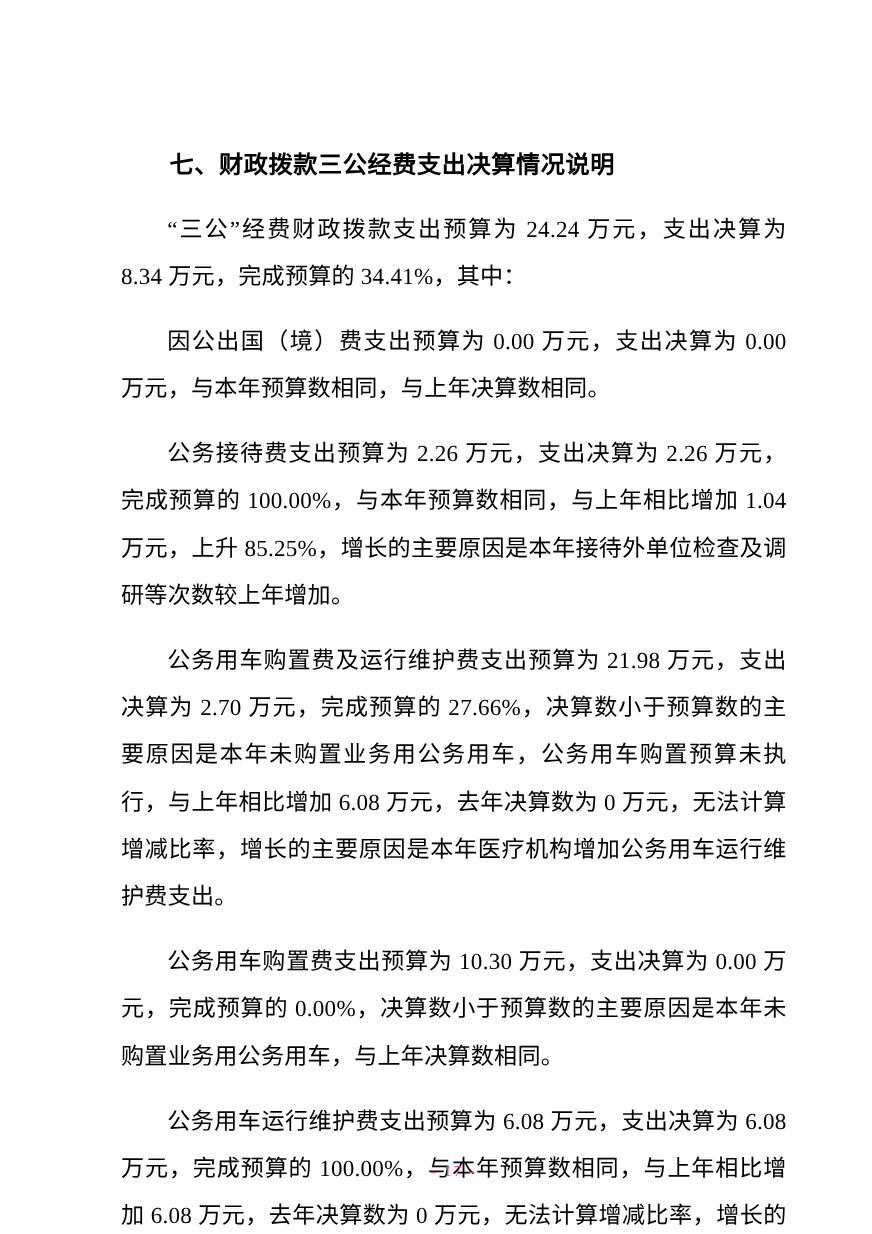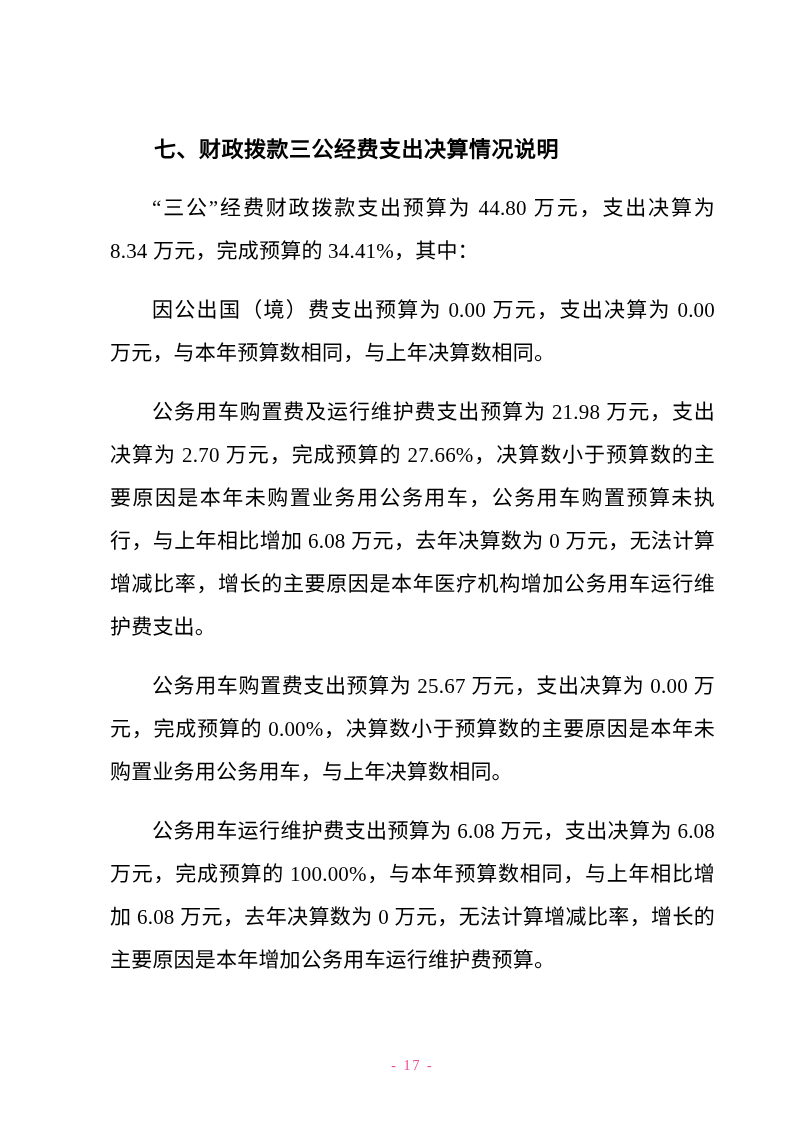--- a/index.html
+++ b/index.html
@@ -57,21 +57,22 @@
     color: #ec4899;
   }
 </style>
 </head>
 <body>
 
 <div class="page">
   <div class="content">
     <h2 class="section-heading">七、财政拨款三公经费支出决算情况说明</h2>
 
-    <p class="para">“三公”经费财政拨款支出预算为 44.80 万元，支出决算为 8.34 万元，完成预算的 34.41%，其中：</p>
+    <p class="para">“三公”经费财政拨款支出预算为 24.24 万元，支出决算为 8.34 万元，完成预算的 34.41%，其中：</p>
     <p class="para">因公出国（境）费支出预算为 0.00 万元，支出决算为 0.00 万元，与本年预算数相同，与上年决算数相同。</p>
+    <p class="para">公务接待费支出预算为 2.26 万元，支出决算为 2.26 万元，完成预算的 100.00%，与本年预算数相同，与上年相比增加 1.04 万元，上升 85.25%，增长的主要原因是本年接待外单位检查及调研等次数较上年增加。</p>
     <p class="para">公务用车购置费及运行维护费支出预算为 21.98 万元，支出决算为 2.70 万元，完成预算的 27.66%，决算数小于预算数的主要原因是本年未购置业务用公务用车，公务用车购置预算未执行，与上年相比增加 6.08 万元，去年决算数为 0 万元，无法计算增减比率，增长的主要原因是本年医疗机构增加公务用车运行维护费支出。</p>
-    <p class="para">公务用车购置费支出预算为 25.67 万元，支出决算为 0.00 万元，完成预算的 0.00%，决算数小于预算数的主要原因是本年未购置业务用公务用车，与上年决算数相同。</p>
+    <p class="para">公务用车购置费支出预算为 10.30 万元，支出决算为 0.00 万元，完成预算的 0.00%，决算数小于预算数的主要原因是本年未购置业务用公务用车，与上年决算数相同。</p>
     <p class="para">公务用车运行维护费支出预算为 6.08 万元，支出决算为 6.08 万元，完成预算的 100.00%，与本年预算数相同，与上年相比增加 6.08 万元，去年决算数为 0 万元，无法计算增减比率，增长的主要原因是本年增加公务用车运行维护费预算。</p>
   </div>
 
   <div class="footer">- 17 -</div>
 </div>
 
 </body></html>

